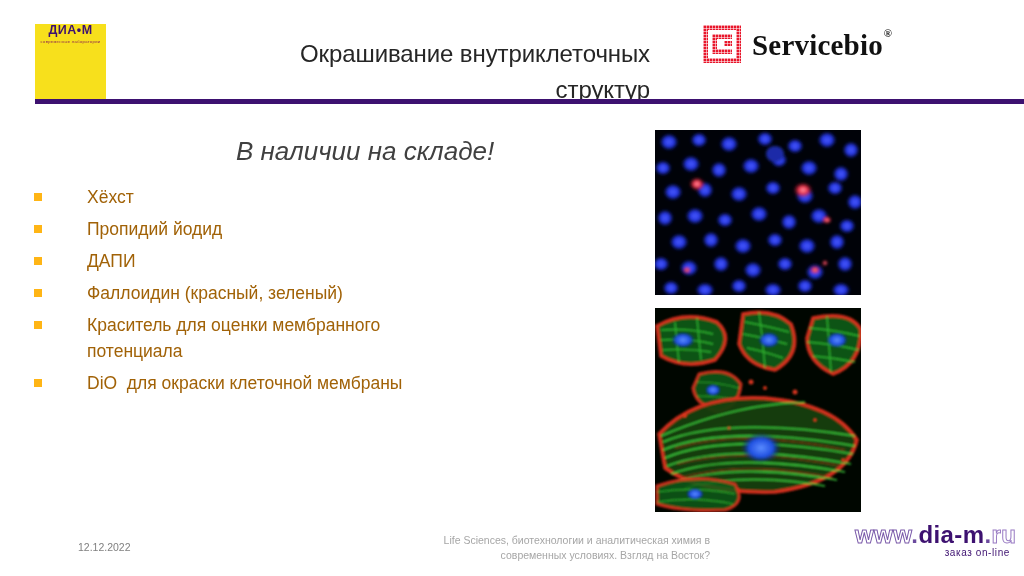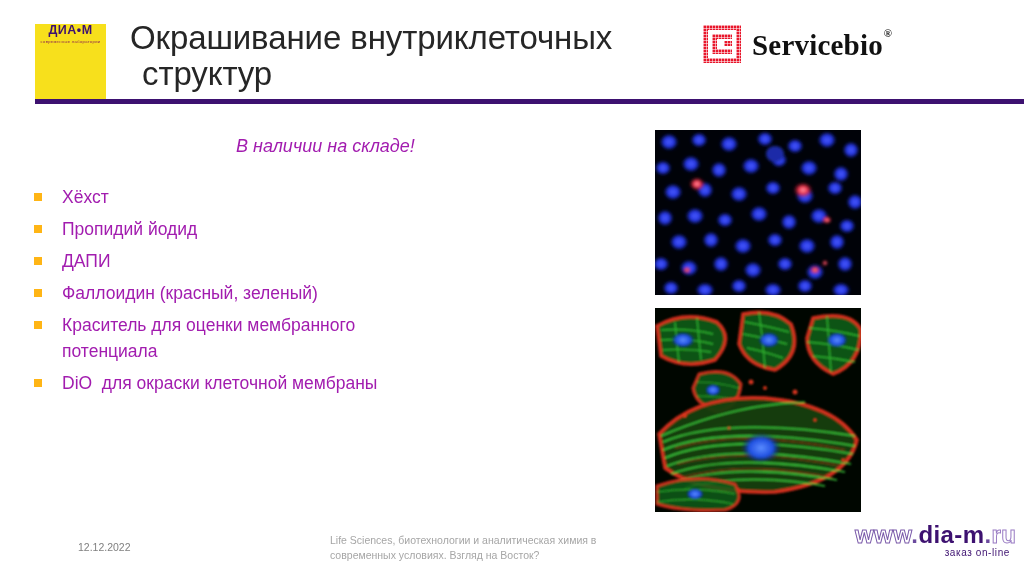--- a/index.html
+++ b/index.html
@@ -48,28 +48,29 @@
     color: #8B2252;
     letter-spacing: 0.35px;
     margin-top: 3px;
     line-height: 1;
     white-space: nowrap;
   }
 
   .slide-title {
     position: absolute;
     left: 130px;
-    top: 20px;
+    top: 36px;
     width: 520px;
-    font-size: 33px;
+    font-size: 24px;
     line-height: 36px;
     color: #262626;
     font-weight: normal;
     font-family: "Liberation Sans", sans-serif;
     letter-spacing: -0.1px;
+    text-align: right;
   }
   .slide-title .l2 { display: block; padding-left: 12px; }
 
   .logo-servicebio {
     position: absolute;
     left: 703px;
     top: 25px;
     display: flex;
     align-items: center;
   }
@@ -145,23 +146,23 @@
     width: 989px;
     height: 5px;
     background: #3D1170;
   }
 
   
   .in-stock {
     position: absolute;
     left: 236px;
     top: 136px;
-    font-size: 18px;
+    font-size: 26px;
     font-style: italic;
-    color: #a21caf;
+    color: #404040;
     font-family: "Liberation Sans", sans-serif;
     white-space: nowrap;
   }
 
   
   .bullets {
     position: absolute;
     left: 34px;
     top: 185px;
     width: 560px;
@@ -178,23 +179,24 @@
     width: 8px;
     height: 8px;
     background: #FFB515;
     flex: none;
     margin-top: 8px;
     margin-right: 20px;
   }
   .bullet-text {
     font-size: 17.5px;
     line-height: 25.5px;
-    color: #a21caf;
+    color: #a16207;
     font-family: "Liberation Sans", sans-serif;
     white-space: pre-wrap;
+    margin-left: 25px;
   }
 
   
   .micro {
     position: absolute;
     background: #000000;
     overflow: hidden;
   }
   .micro-top {
     left: 655px;
@@ -216,21 +218,21 @@
     top: 541px;
     font-size: 10.5px;
     color: #808080;
     font-family: "Liberation Sans", sans-serif;
   }
   .footer-center {
     position: absolute;
     left: 330px;
     top: 533px;
     width: 380px;
-    text-align: left;
+    text-align: right;
     font-size: 10.5px;
     line-height: 15px;
     color: #A6A6A6;
     font-family: "Liberation Sans", sans-serif;
   }
   .footer-logo {
     position: absolute;
     left: 855px;
     top: 524px;
     width: 160px;

